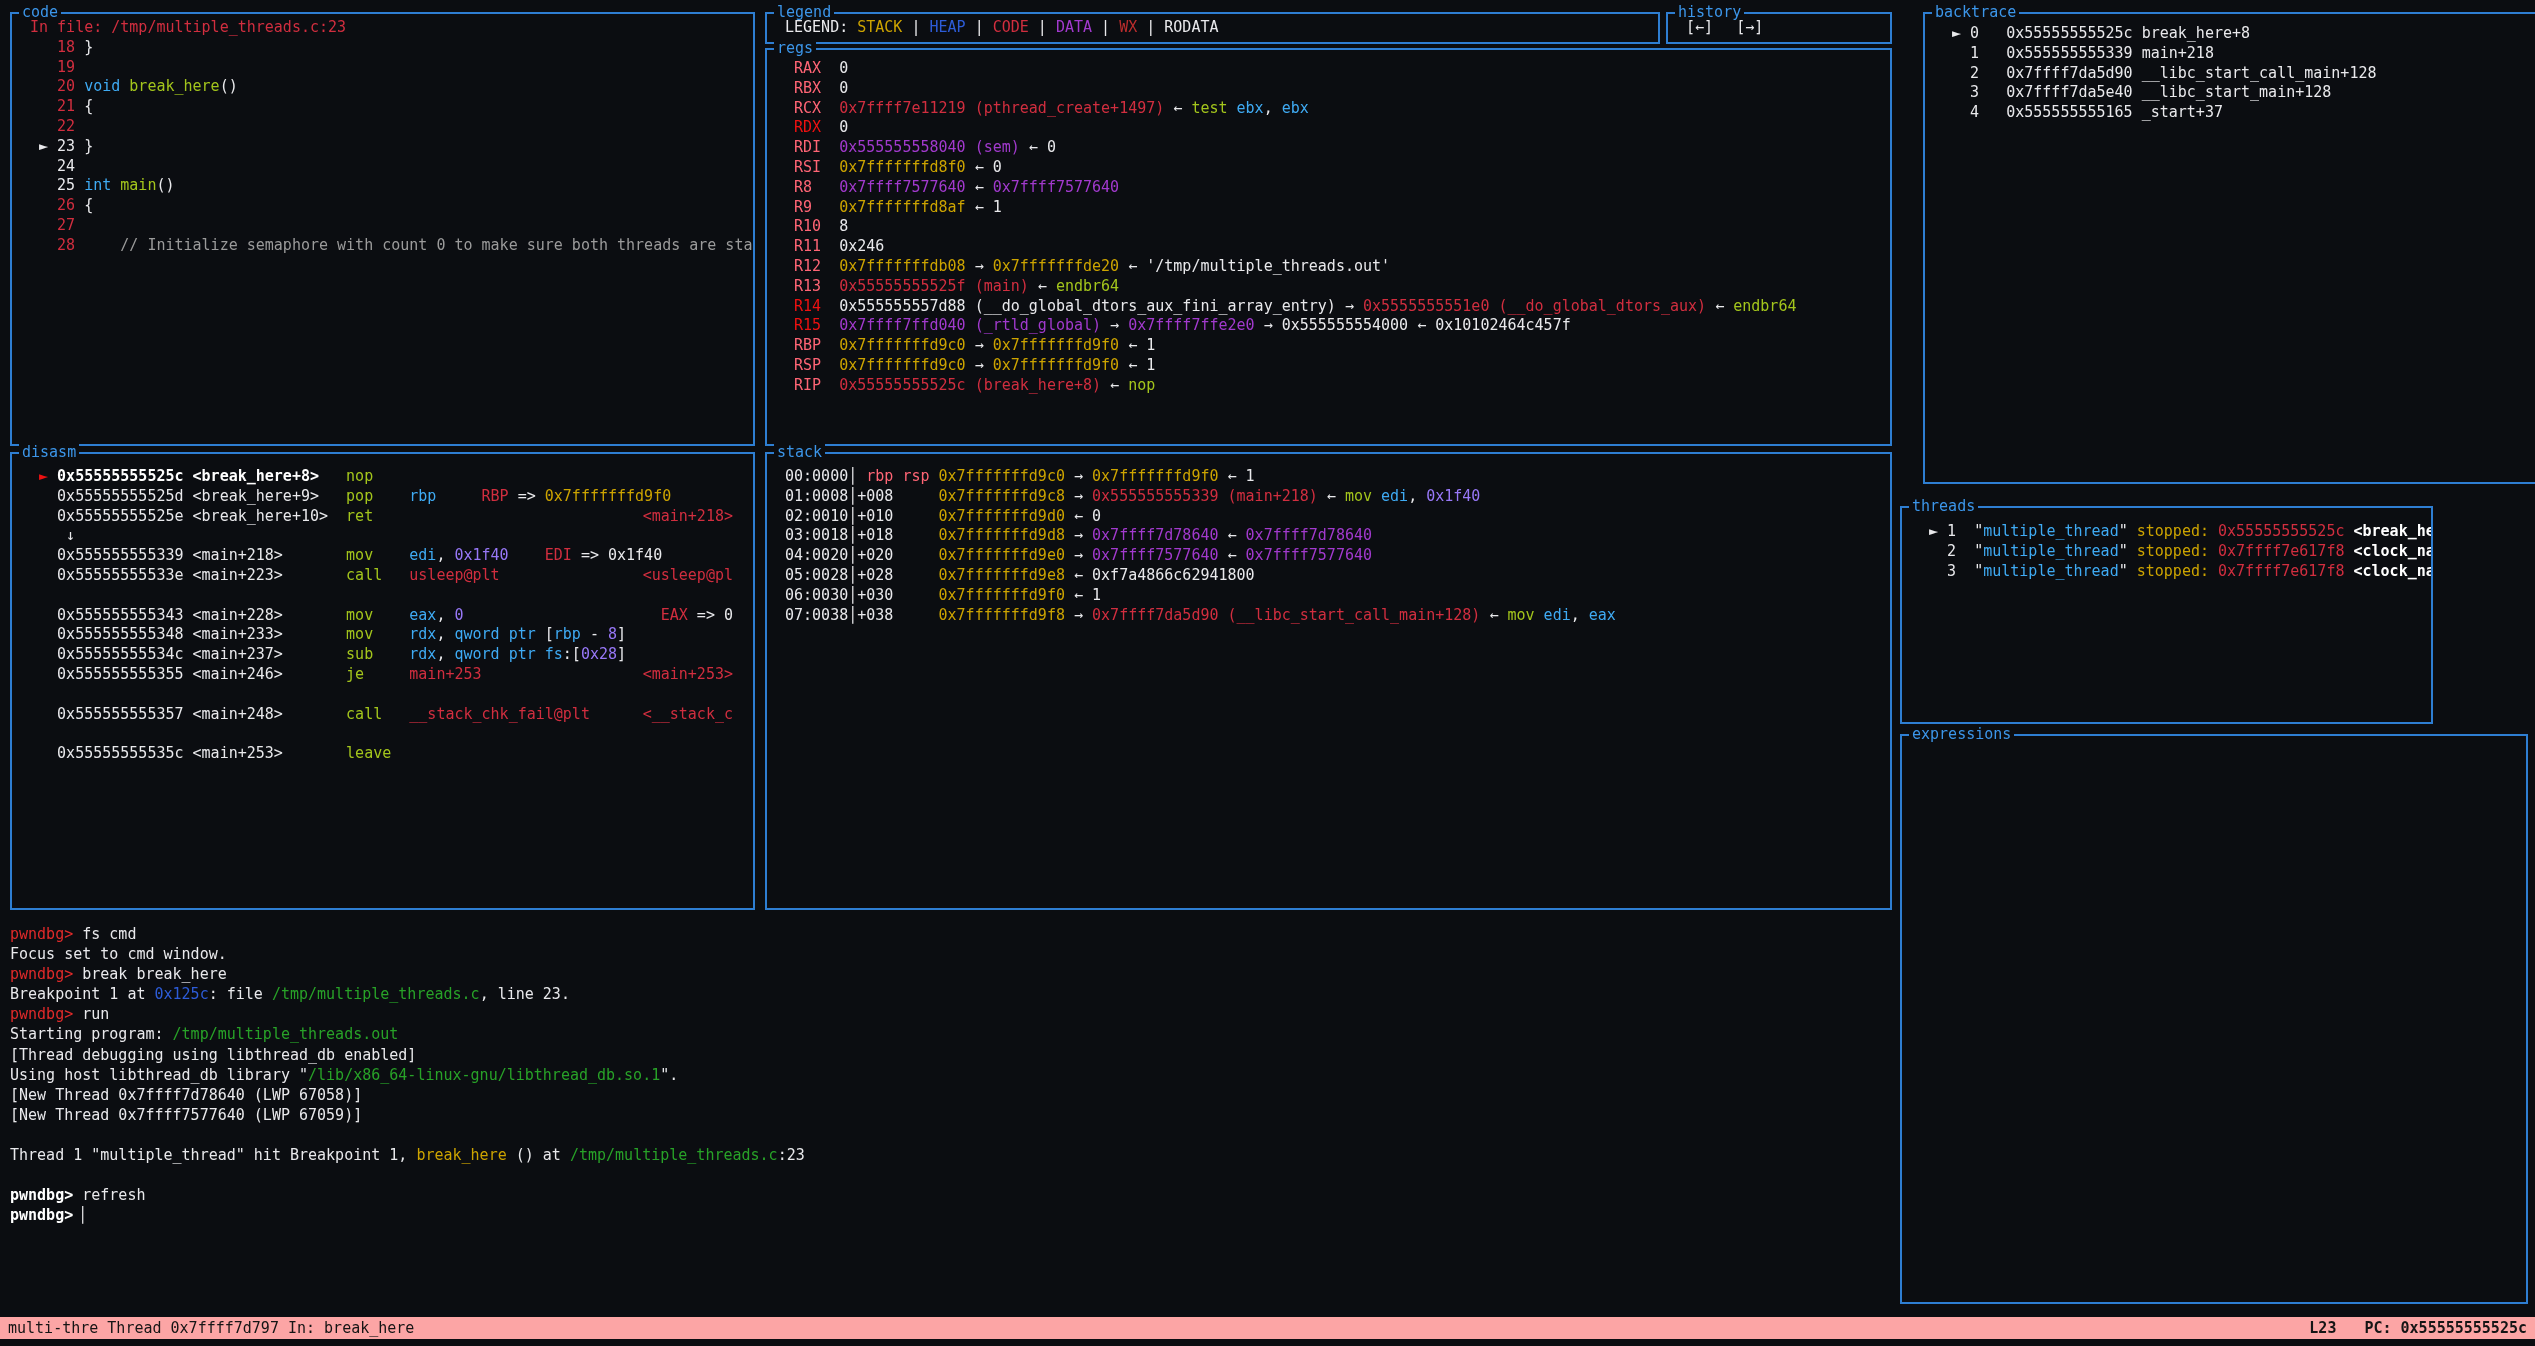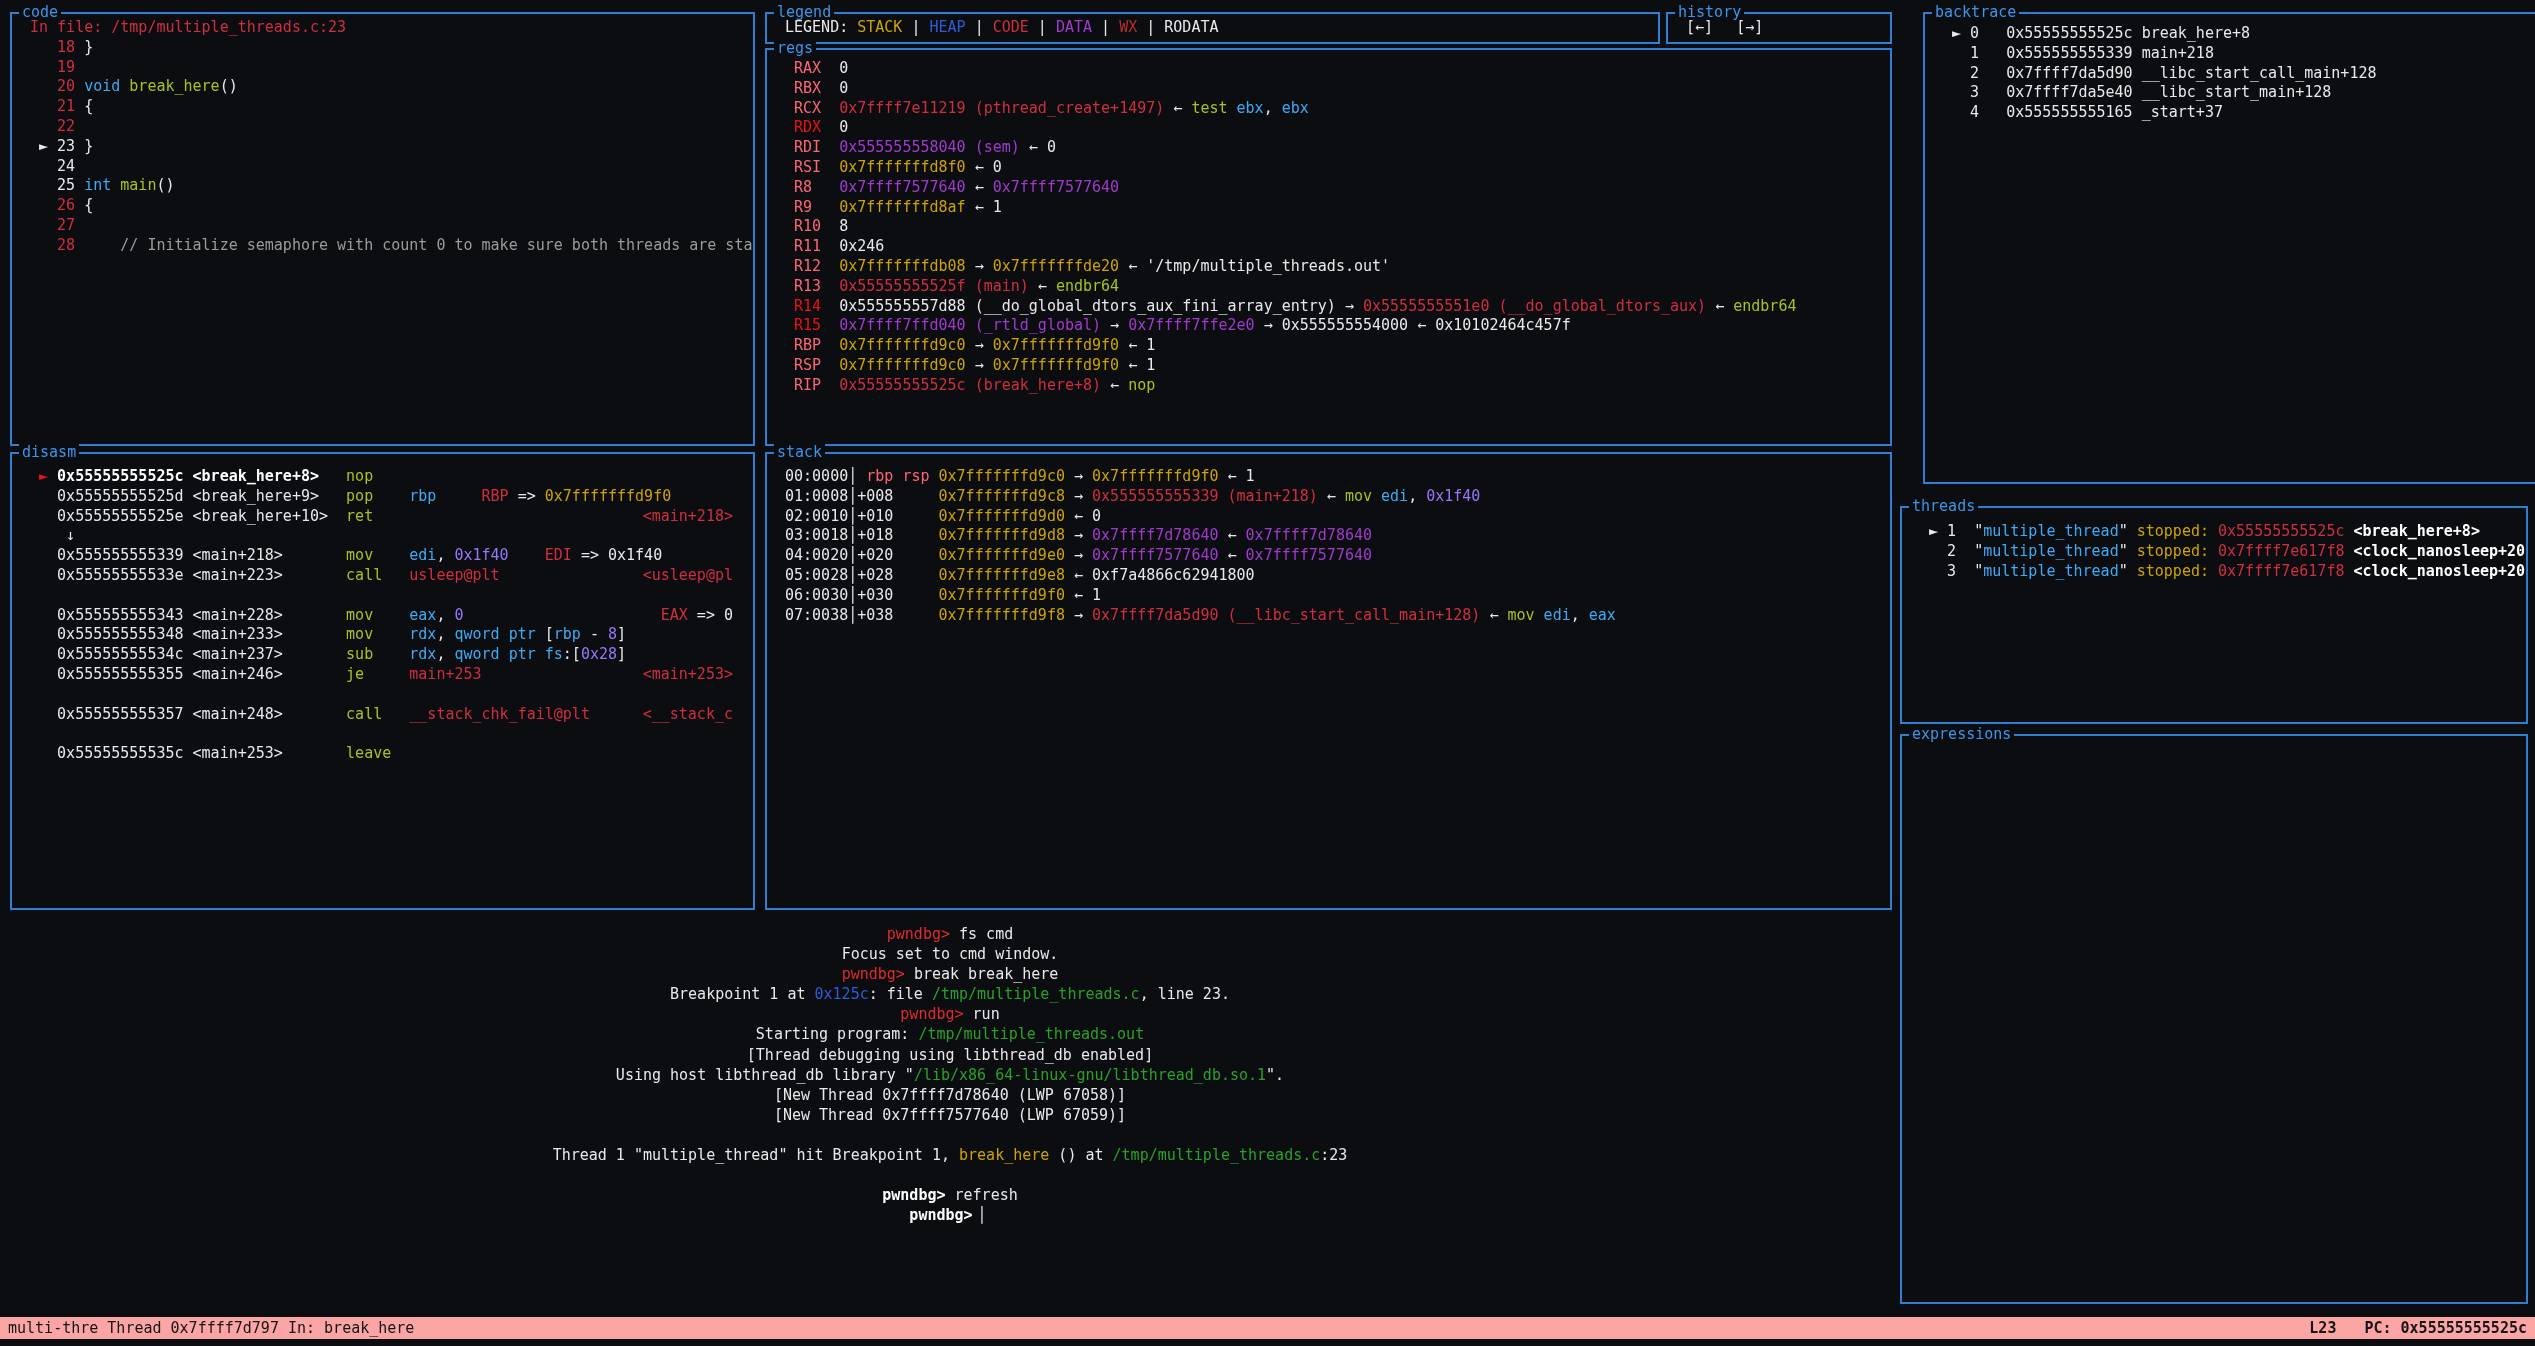--- a/index.html
+++ b/index.html
@@ -4,21 +4,21 @@
 <style>
   html,body{margin:0;padding:0;background:#07080b;}
   .screen{position:relative;width:2535px;height:1346px;background:#0b0d11;overflow:hidden;
           font-family:"DejaVu Sans Mono",monospace;font-size:15px;color:#e9e9ec;}
   .panel{position:absolute;border:2px solid #2e7ed2;background:#0b0d11;box-sizing:border-box;}
   .ptitle{position:absolute;top:-11px;left:7px;background:#0b0d11;color:#3c96ea;padding:0 3px;
           font-size:15px;line-height:18px;}
   .pc{position:absolute;left:0;top:0;right:0;bottom:0;padding:4px 18px;overflow:hidden;}
   .tline{position:relative;white-space:pre;height:19.8px;line-height:19.8px;}
   .term{position:absolute;left:10px;top:924px;width:1880px;overflow:hidden;}
-  .term .tline{height:20.1px;line-height:20.1px;text-align:center;}
+  .term .tline{height:20.1px;line-height:20.1px;}
   .rt{position:absolute;right:2px;top:0;white-space:pre;}
   .hrow{padding-top:5px;}
   .hbtn{color:#e9e9ec;margin-right:14px;cursor:pointer;}
   
   .c-w{color:#e9e9ec;}
   .c-bd{color:#ffffff;font-weight:bold;}
   .c-rd{color:#d12e3f;}
   .c-pk{color:#ff6575;}
   .c-br{color:#ee1111;}
   .c-yl{color:#cda400;}
@@ -32,21 +32,21 @@
   .c-wx{color:#bb2d2d;}
   .c-pr{color:#e12a2a;}
   
   #p-code{left:10px;top:12px;width:745px;height:434px;}
   #p-legend{left:765px;top:12px;width:895px;height:32px;}
   #p-history{left:1666px;top:12px;width:226px;height:32px;}
   #p-regs{left:765px;top:48px;width:1127px;height:398px;}
   #p-disasm{left:10px;top:452px;width:745px;height:458px;}
   #p-stack{left:765px;top:452px;width:1127px;height:458px;}
   #p-backtrace{left:1900px;top:12px;width:628px;height:472px;margin-left:23px;}
-  #p-threads{left:1900px;top:506px;width:628px;height:218px;}
+  #p-threads{left:1900px;top:506px;width:533px;height:218px;}
   #p-expressions{left:1900px;top:734px;width:628px;height:570px;}
   #p-disasm .pc,#p-stack .pc{padding-top:13px;}
   #p-regs .pc{padding-top:9px;}
   #p-backtrace .pc{padding-top:10px;}
   #p-threads .pc{padding-top:14px;}
   #p-legend .pc,#p-history .pc{padding-top:4px;}
   .statusbar{position:absolute;left:0;top:1317px;width:2535px;height:22px;background:#fca5a5;
              color:#151515;line-height:22px;box-sizing:border-box;padding:0 8px;}
   .sb-right{position:absolute;right:8px;top:0;}
   .sb-right span{margin-left:28px;font-weight:bold;}

